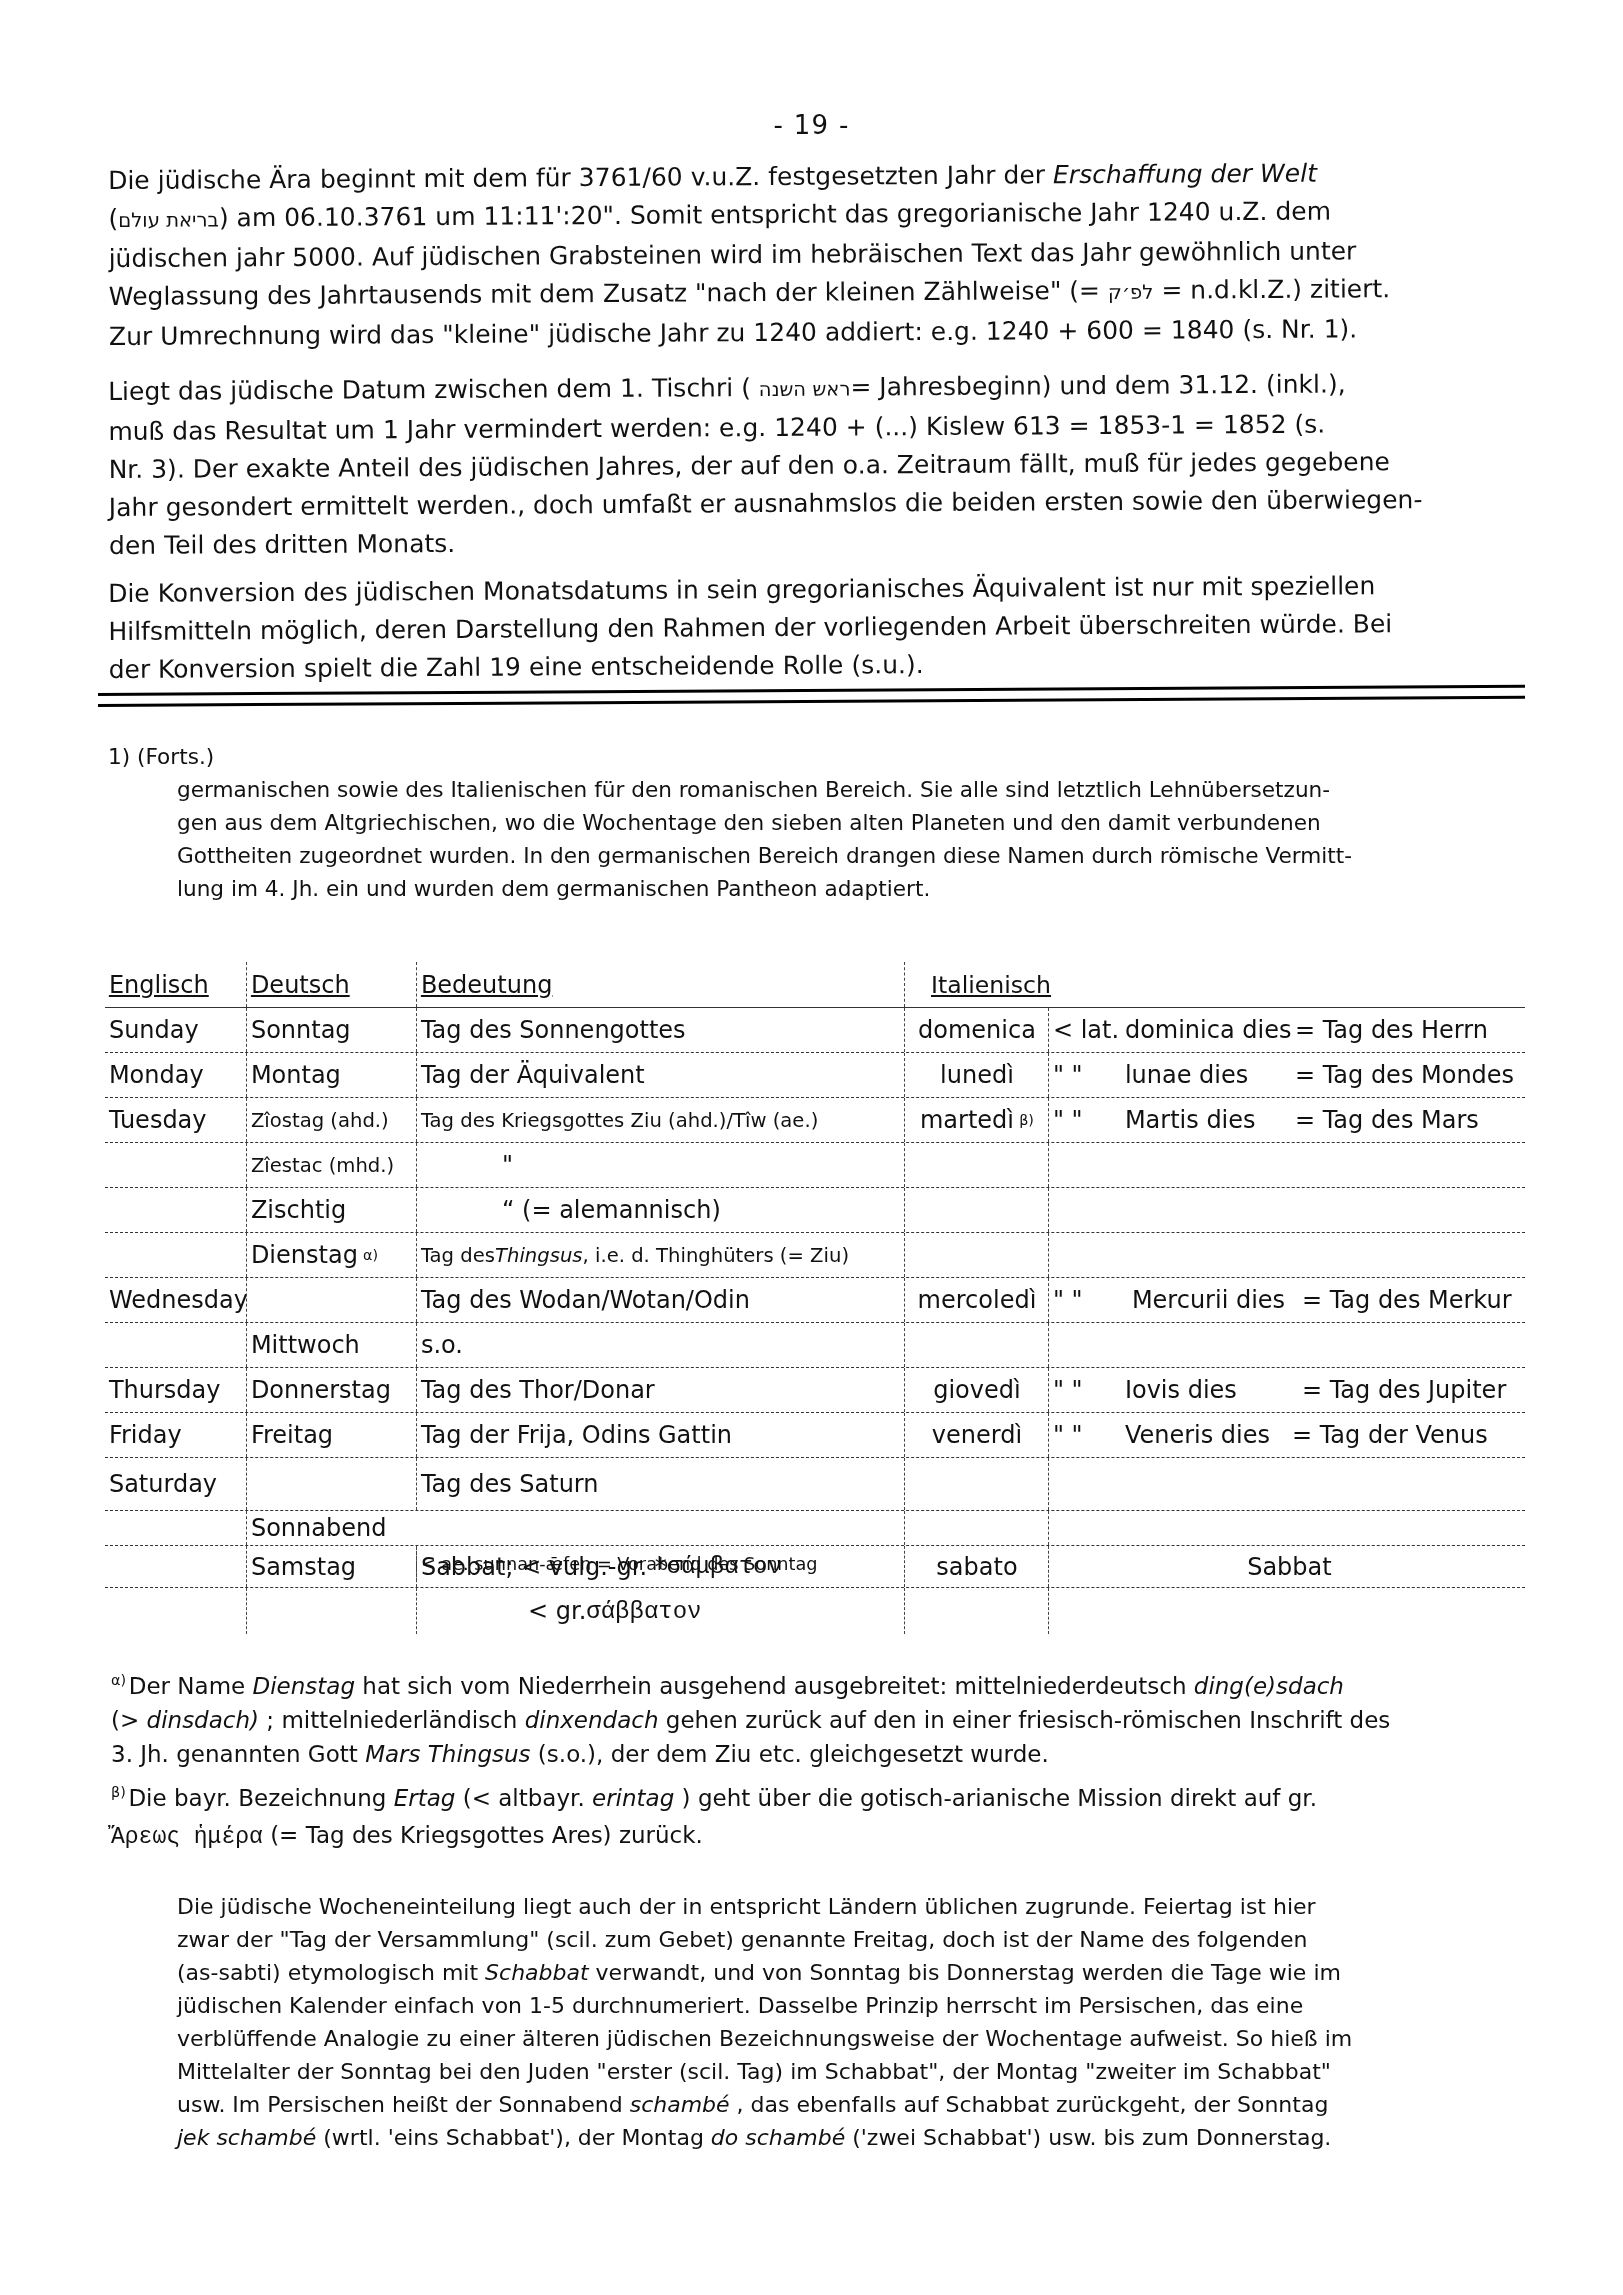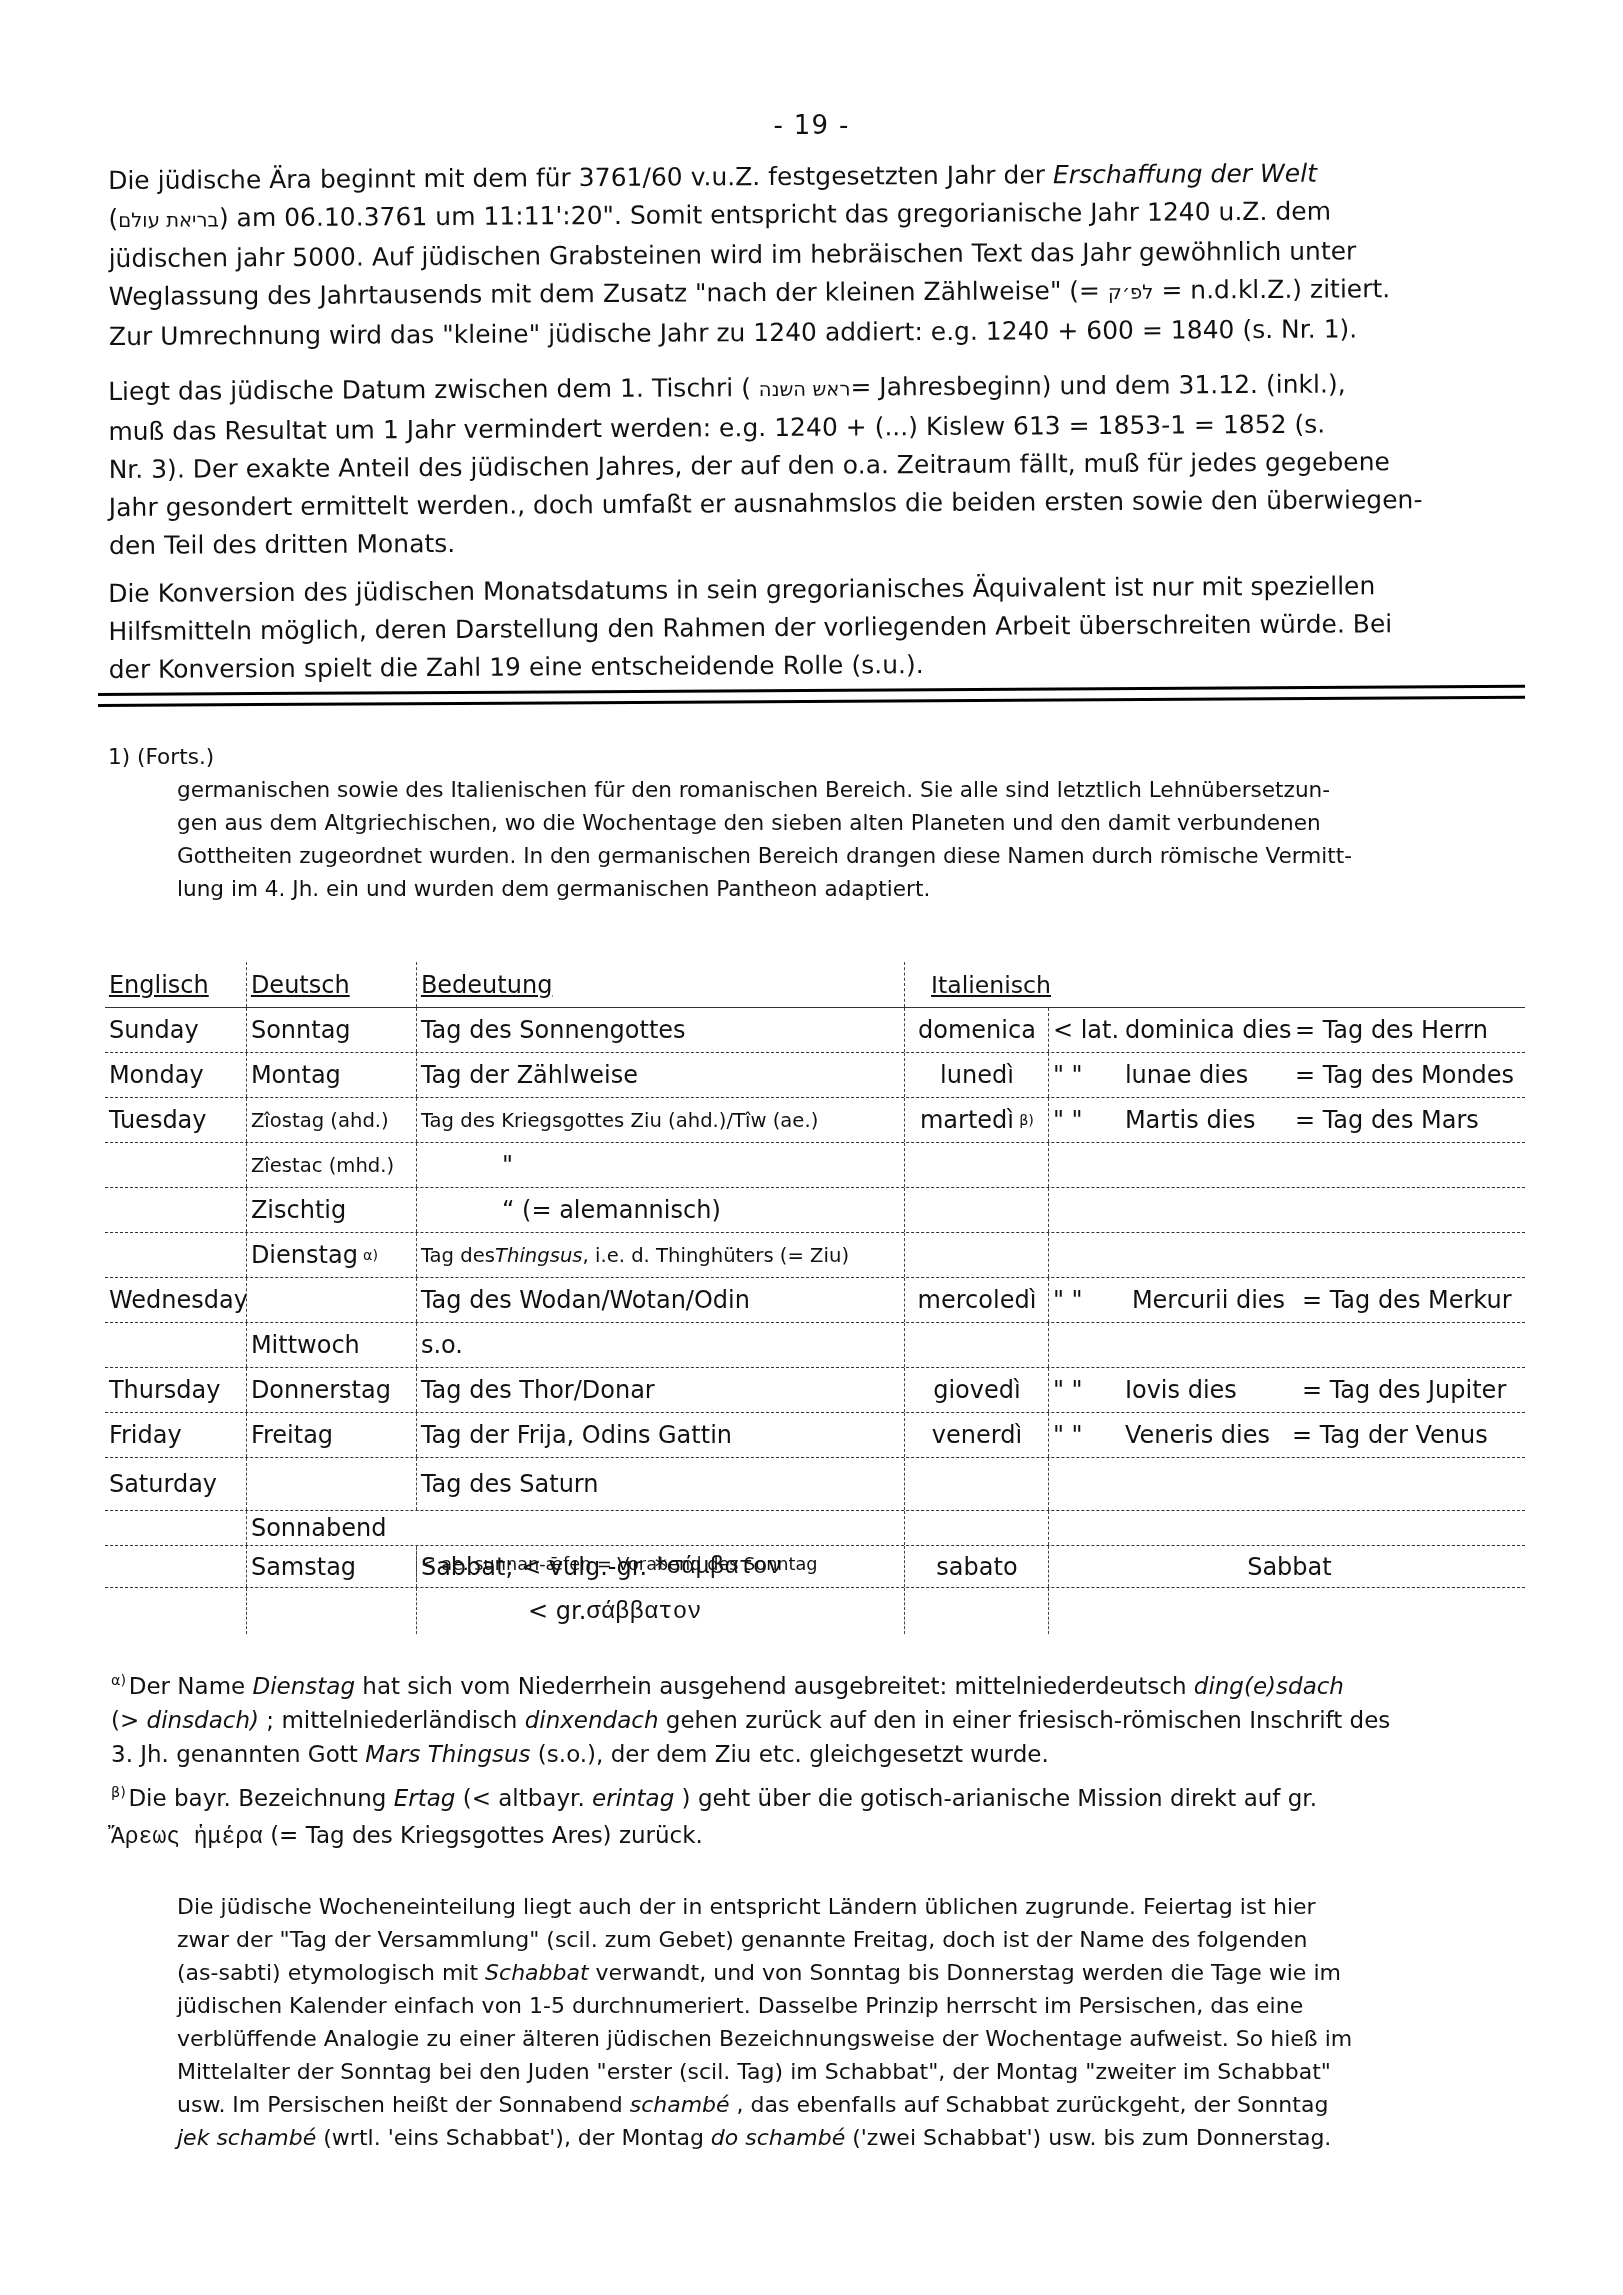--- a/index.html
+++ b/index.html
@@ -105,21 +105,21 @@
     <div class="wt-cell c-it">domenica</div>
     <div class="wt-cell c-lat">
         <span class="lat-q" style="width:72px">&lt; lat.</span>
         <span class="lat-name" style="width:170px">dominica dies</span>
         <span>= Tag des Herrn</span>
       </div>
   </div>
   <div class="wt-row">
     <div class="wt-cell c-en">Monday</div>
     <div class="wt-cell c-de">Montag</div>
-    <div class="wt-cell c-bed">Tag der Zählweise</div>
+    <div class="wt-cell c-bed">Tag der Äquivalent</div>
     <div class="wt-cell c-it">lunedì</div>
     <div class="wt-cell c-lat">
         <span class="lat-q" style="width:72px">"   "</span>
         <span class="lat-name" style="width:170px">lunae dies</span>
         <span>= Tag des Mondes</span>
       </div>
   </div>
   <div class="wt-row">
     <div class="wt-cell c-en">Tuesday</div>
     <div class="wt-cell c-de small">Zîostag (ahd.)</div>

